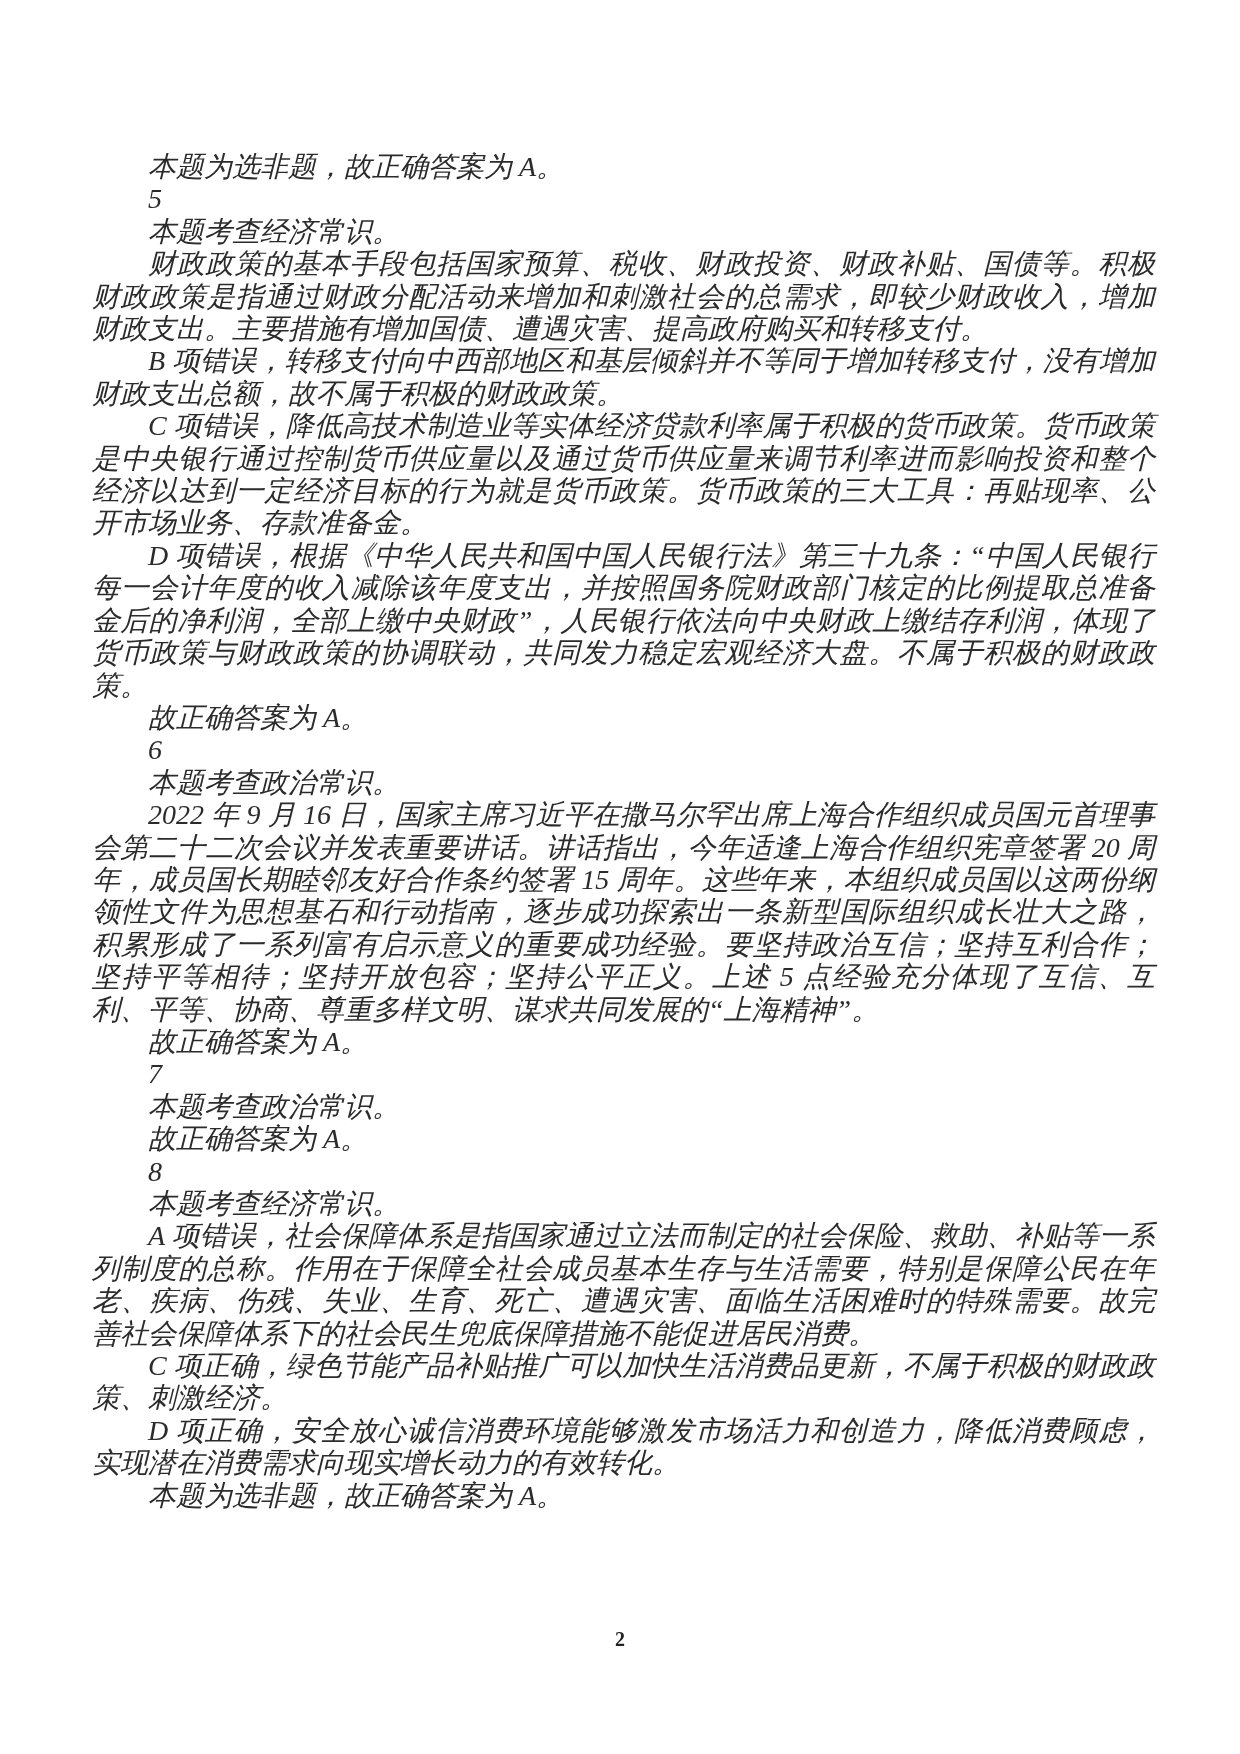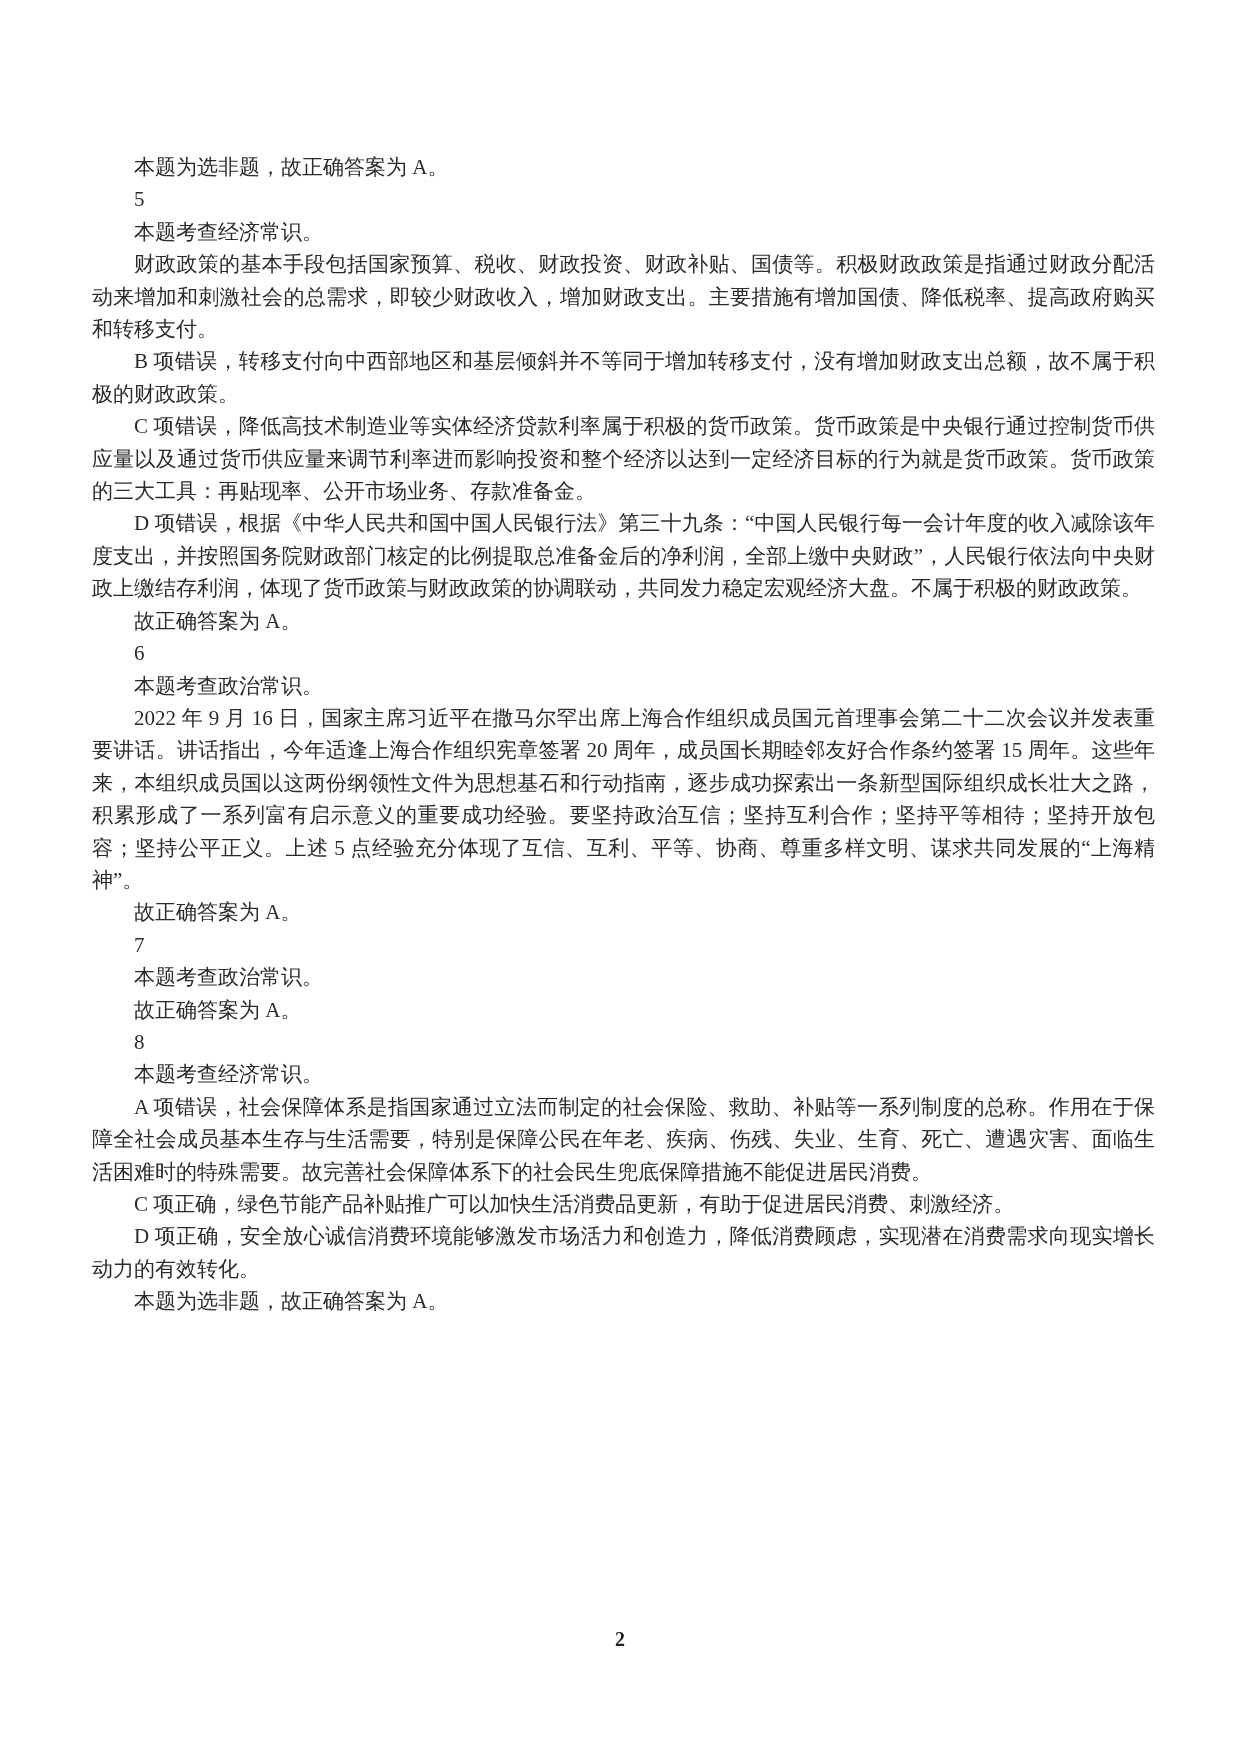--- a/index.html
+++ b/index.html
@@ -20,25 +20,26 @@
     top: 0;
     width: 1240px;
     height: 1754px;
     background: #ffffff;
   }
   .text-column {
     position: absolute;
     left: 92px;
     top: 151px;
     width: 1063px;
-    font-size: 21px;
+    font-size: 28px;
     line-height: 32.4px;
     color: #2b2b2b;
     text-align: justify;
     text-justify: inter-ideograph;
+    font-style: italic;
   }
   .text-column p {
     margin: 0;
     padding: 0;
     text-indent: 2em;
   }
   .question-number {
     letter-spacing: 0;
   }
   .page-footer {
@@ -60,21 +61,21 @@
 
   <div class="text-column">
 
     <section>
       <p>本题为选非题，故正确答案为 A。</p>
     </section>
 
     <section>
       <p class="question-number">5</p>
       <p>本题考查经济常识。</p>
-      <p>财政政策的基本手段包括国家预算、税收、财政投资、财政补贴、国债等。积极财政政策是指通过财政分配活动来增加和刺激社会的总需求，即较少财政收入，增加财政支出。主要措施有增加国债、降低税率、提高政府购买和转移支付。</p>
+      <p>财政政策的基本手段包括国家预算、税收、财政投资、财政补贴、国债等。积极财政政策是指通过财政分配活动来增加和刺激社会的总需求，即较少财政收入，增加财政支出。主要措施有增加国债、遭遇灾害、提高政府购买和转移支付。</p>
       <p>B 项错误，转移支付向中西部地区和基层倾斜并不等同于增加转移支付，没有增加财政支出总额，故不属于积极的财政政策。</p>
       <p>C 项错误，降低高技术制造业等实体经济贷款利率属于积极的货币政策。货币政策是中央银行通过控制货币供应量以及通过货币供应量来调节利率进而影响投资和整个经济以达到一定经济目标的行为就是货币政策。货币政策的三大工具：再贴现率、公开市场业务、存款准备金。</p>
       <p>D 项错误，根据《中华人民共和国中国人民银行法》第三十九条：“中国人民银行每一会计年度的收入减除该年度支出，并按照国务院财政部门核定的比例提取总准备金后的净利润，全部上缴中央财政”，人民银行依法向中央财政上缴结存利润，体现了货币政策与财政政策的协调联动，共同发力稳定宏观经济大盘。不属于积极的财政政策。</p>
       <p>故正确答案为 A。</p>
     </section>
 
     <section>
       <p class="question-number">6</p>
       <p>本题考查政治常识。</p>
       <p>2022 年 9 月 16 日，国家主席习近平在撒马尔罕出席上海合作组织成员国元首理事会第二十二次会议并发表重要讲话。讲话指出，今年适逢上海合作组织宪章签署 20 周年，成员国长期睦邻友好合作条约签署 15 周年。这些年来，本组织成员国以这两份纲领性文件为思想基石和行动指南，逐步成功探索出一条新型国际组织成长壮大之路，积累形成了一系列富有启示意义的重要成功经验。要坚持政治互信；坚持互利合作；坚持平等相待；坚持开放包容；坚持公平正义。上述 5 点经验充分体现了互信、互利、平等、协商、尊重多样文明、谋求共同发展的“上海精神”。</p>
@@ -84,21 +85,21 @@
     <section>
       <p class="question-number">7</p>
       <p>本题考查政治常识。</p>
       <p>故正确答案为 A。</p>
     </section>
 
     <section>
       <p class="question-number">8</p>
       <p>本题考查经济常识。</p>
       <p>A 项错误，社会保障体系是指国家通过立法而制定的社会保险、救助、补贴等一系列制度的总称。作用在于保障全社会成员基本生存与生活需要，特别是保障公民在年老、疾病、伤残、失业、生育、死亡、遭遇灾害、面临生活困难时的特殊需要。故完善社会保障体系下的社会民生兜底保障措施不能促进居民消费。</p>
-      <p>C 项正确，绿色节能产品补贴推广可以加快生活消费品更新，有助于促进居民消费、刺激经济。</p>
+      <p>C 项正确，绿色节能产品补贴推广可以加快生活消费品更新，不属于积极的财政政策、刺激经济。</p>
       <p>D 项正确，安全放心诚信消费环境能够激发市场活力和创造力，降低消费顾虑，实现潜在消费需求向现实增长动力的有效转化。</p>
       <p>本题为选非题，故正确答案为 A。</p>
     </section>
 
   </div>
 
   <div class="page-footer">2</div>
 
 </div>
 

